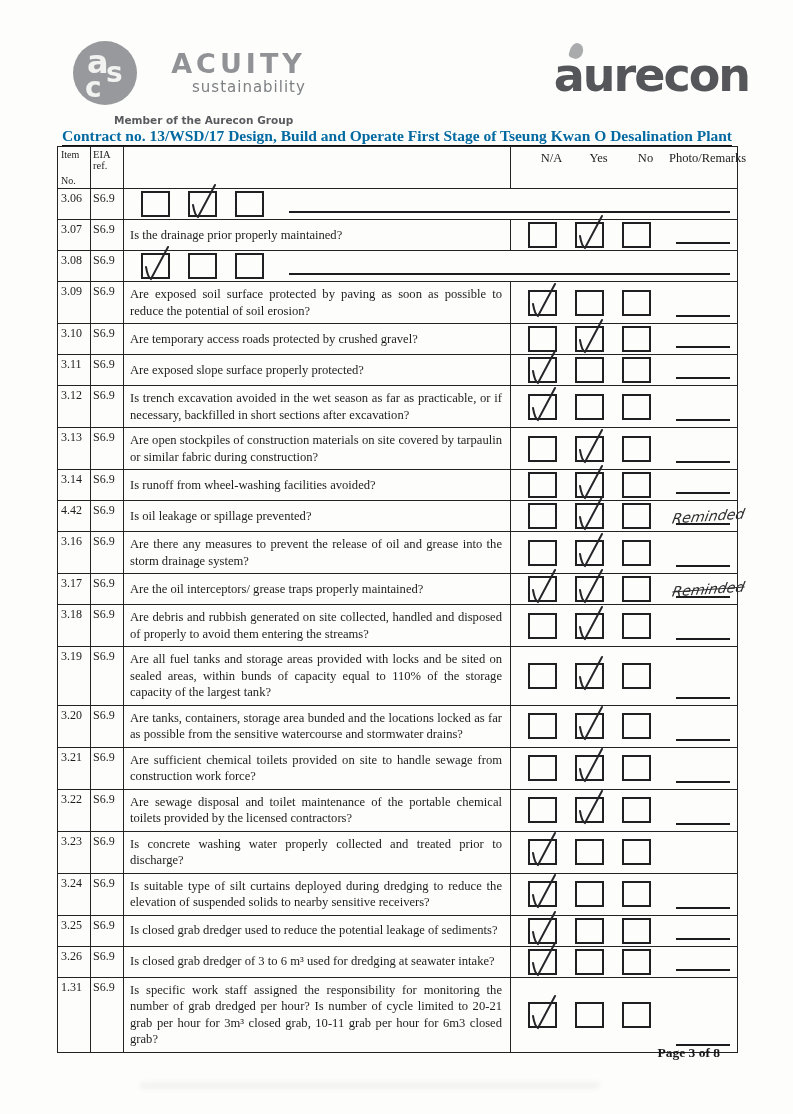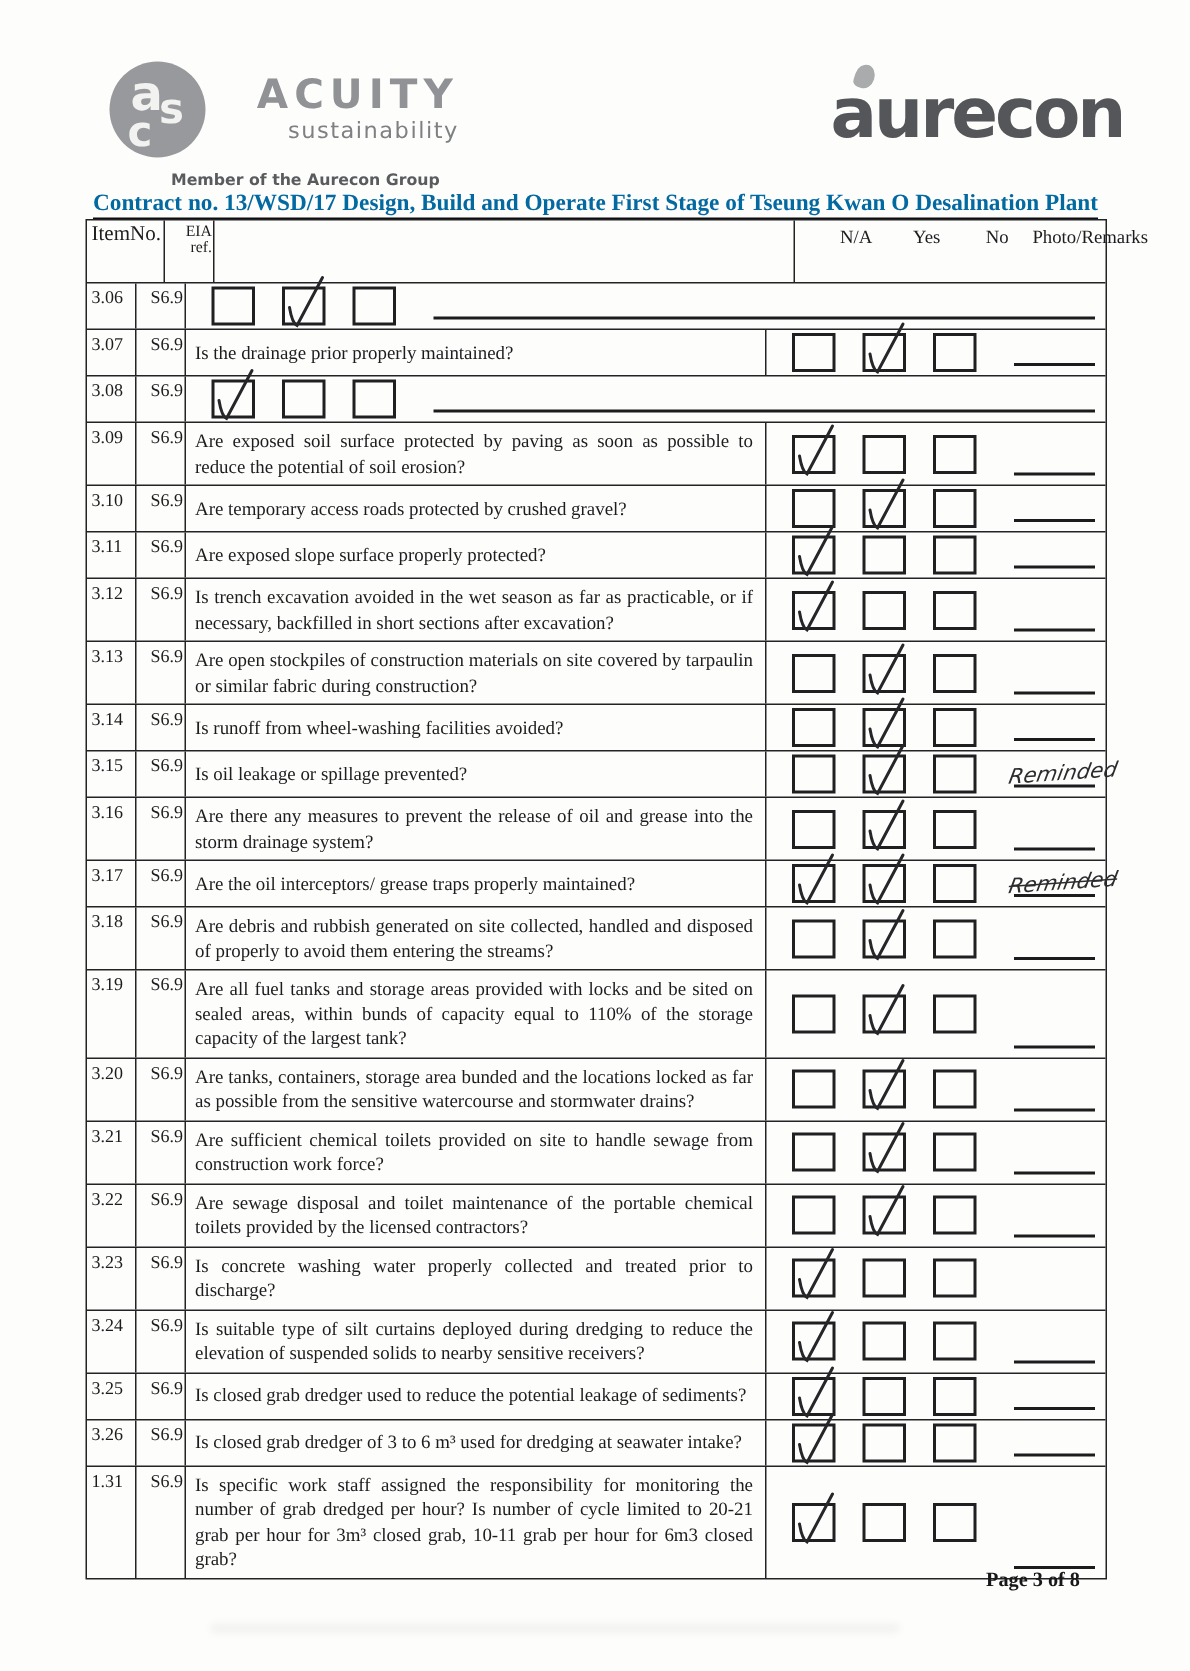--- a/index.html
+++ b/index.html
@@ -56,28 +56,28 @@
 
   
   .checklist {
     position:absolute; left:57px; top:146px; width:681px;
     border:1.6px solid #232325;
     background:transparent;
   }
   .t-row { display:flex; border-bottom:1.6px solid #232325; }
   .t-row:last-child { border-bottom:none; }
   .c-item  { flex:0 0 33px;  border-right:1.3px solid #232325; padding:2px 2px 2px 3px; font-size:12px; }
-  .c-eia   { flex:0 0 33px;  border-right:1.3px solid #232325; padding:2px 1px 2px 2px; font-size:12px;text-align:right; }
+  .c-eia   { flex:0 0 33px;  border-right:1.3px solid #232325; padding:2px 1px 2px 2px; font-size:12px; }
   .c-q     { flex:0 0 387px; border-right:1.4px solid #232325; padding:4px 8px 4px 6px;
              font-size:12.6px; line-height:16.5px; text-align:justify;
              display:flex; flex-direction:column; justify-content:center; }
   .c-panel { flex:1 1 auto; position:relative; display:flex; align-items:center; padding-left:17px; }
 
   
-  .t-head .c-item { display:flex; flex-direction:row; justify-content:space-between; height:41px; font-size:14px; }
+  .t-head .c-item { display:flex; flex-direction:column; justify-content:space-between; height:41px; font-size:10px; }
   .t-head .c-eia  { font-size:10.5px; }
   .t-head .c-q    { border-right:1.4px solid #232325; }
   .t-head .c-panel{ align-items:flex-start; padding-top:4px; }
   .head-opts { display:flex; width:100%; font-size:12.5px; }
   .head-opt  { flex:0 0 47px; text-align:center; }
   .head-remarks { flex:1 1 auto; text-align:center; font-size:12.5px; }
 
   
   .cb-cell { flex:0 0 47px; display:flex; justify-content:flex-start; position:relative; }
   .cb-box  { width:29px; height:26px; border:2.2px solid #202022; position:relative; background:transparent; }
@@ -394,21 +394,21 @@
 
       </div>
       <div class="rm-cell">
 
         <div class="rm-line"></div>
       </div>
     </div>
   </div>
 
   <div class="t-row">
-    <div class="c-item">3.15</div>
+    <div class="c-item">4.42</div>
     <div class="c-eia">S6.9</div>
     <div class="c-q">
           <span>Is oil leakage or spillage prevented?</span>
         </div>
     <div class="c-panel">
       <div class="cb-cell">
         <div class="cb-box"></div>
 
       </div>
       <div class="cb-cell checked">

